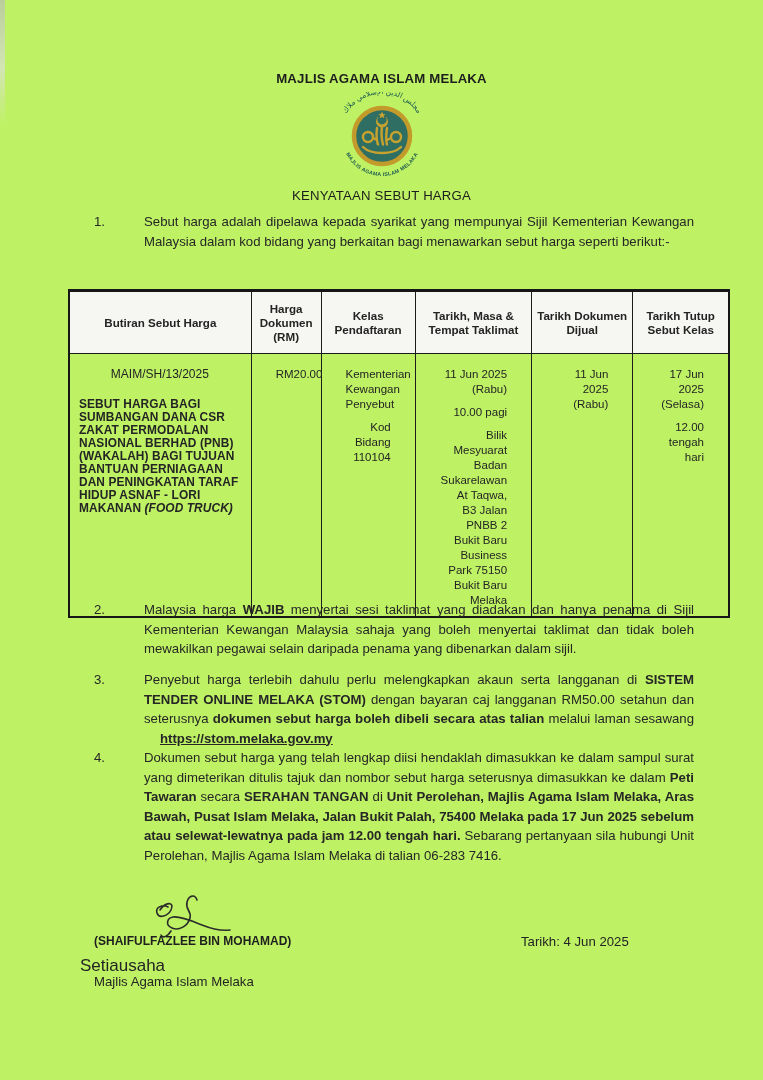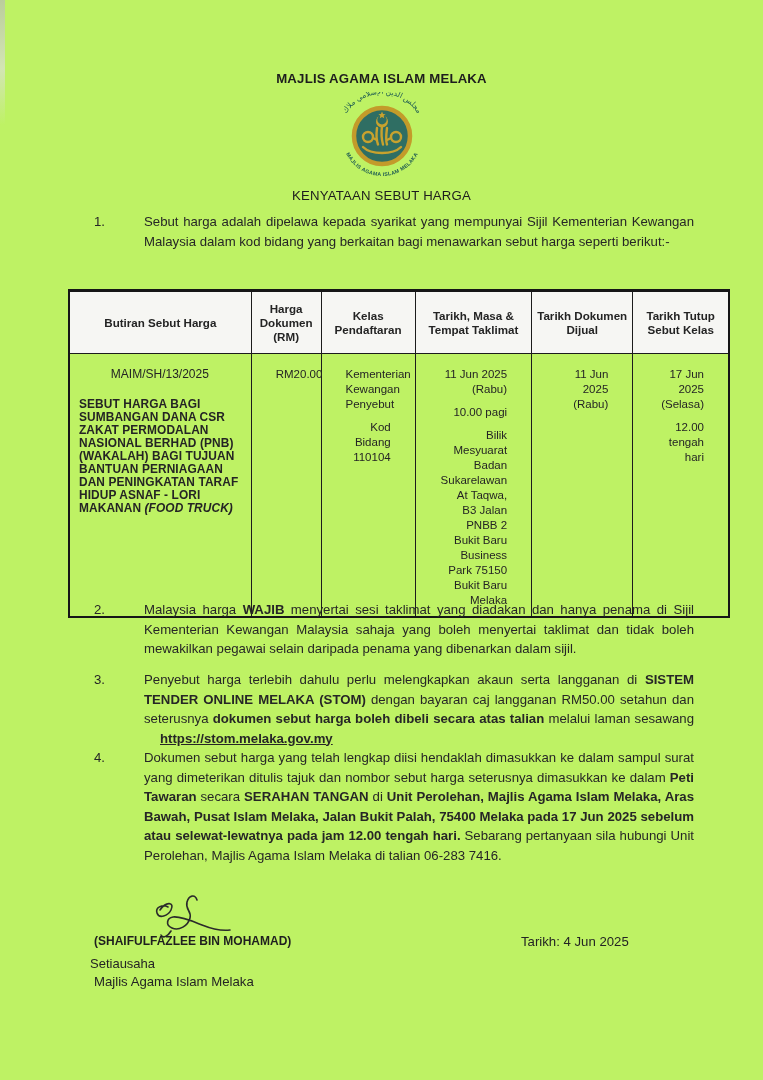--- a/index.html
+++ b/index.html
@@ -58,21 +58,21 @@
     height:236px; vertical-align:top; text-align:right;
     line-height:15px; padding:13px 24px 8px;
   }
   .qtable td.butiran { text-align:left; padding:13px 10px 8px 9px; }
   .ref  { text-align:center; font-weight:400; font-size:12px; margin-bottom:16px; }
   .desc { font-weight:700; font-size:11.9px; line-height:13px; letter-spacing:.1px; }
   .cell-line + .cell-line { margin-top:8px; }
 
   .sig-svg   { position:absolute; left:140px; top:893px; }
   .sign-name { position:absolute; left:94px;  top:934px; font-weight:700; font-size:12px; color:#1f1f1f; }
-  .sign-role { position:absolute; left:90px;  top:956px; font-size:13px; }
+  .sign-role { position:absolute; left:80px;  top:956px; font-size:17px; }
   .sign-org  { position:absolute; left:94px;  top:974px; font-size:13.2px; }
   .date-line { position:absolute; left:521px; top:934px; font-size:13.2px; }
 </style>
 </head>
 <body>
 
 <div class="page">
 
   <div class="edge-artifact"></div>
 

